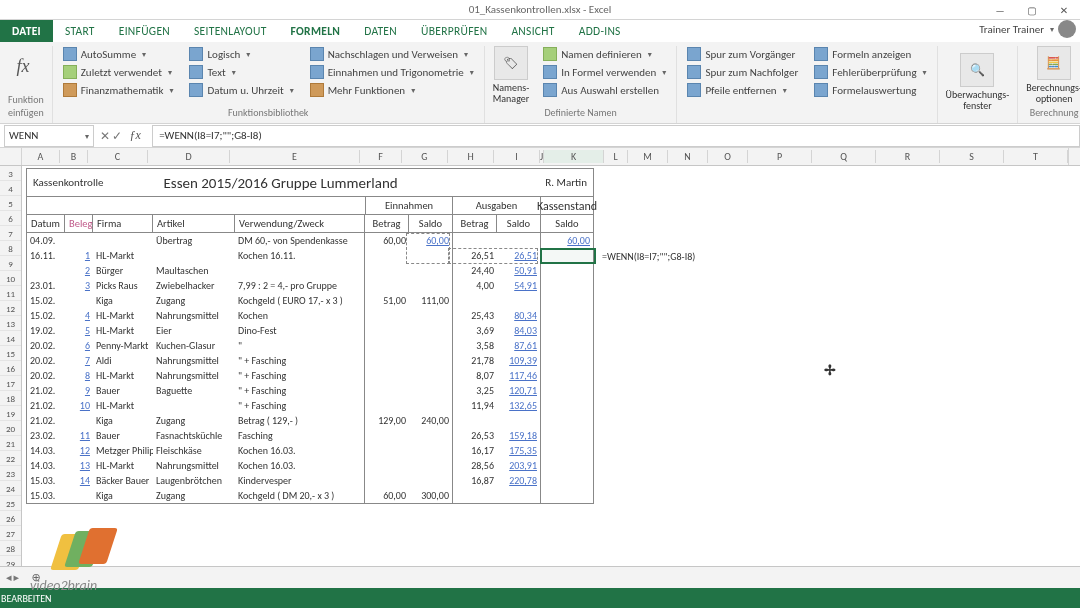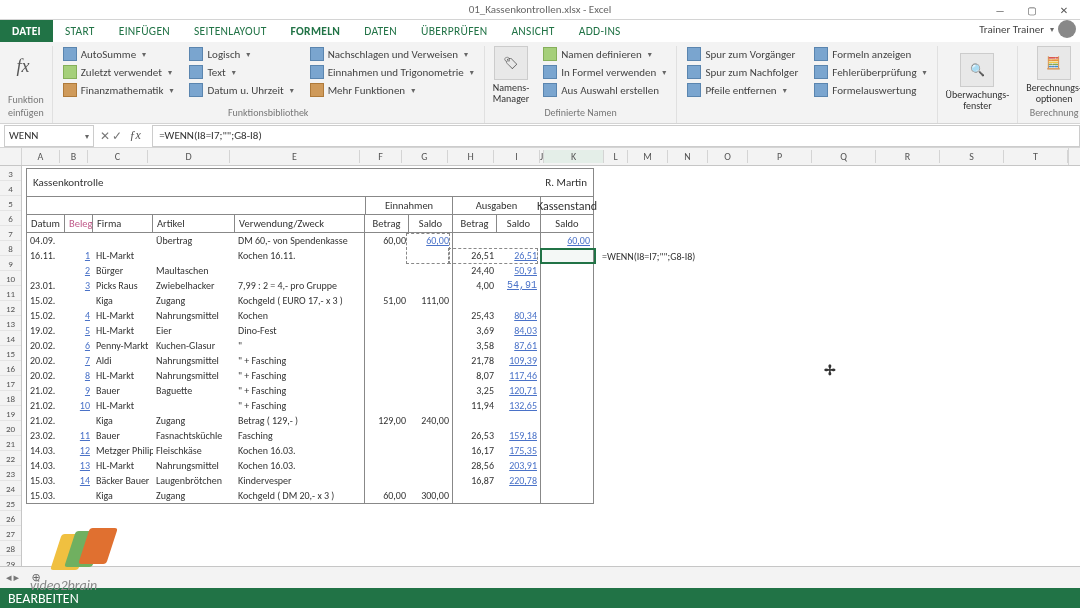--- a/index.html
+++ b/index.html
@@ -76,21 +76,21 @@
 .overflow { position: absolute; font-size: 10px; color: #333; }
 
 
 .sheettabs { position: absolute; bottom: 20px; left: 0; right: 0; height: 22px; background: #f3f3f3; display: flex; align-items: center; border-top: 1px solid #c6c6c6; font-size: 11px; }
 .sheettabs .nav { display: flex; gap: 2px; padding: 0 6px; color: #777; }
 .sheettabs .stab { padding: 3px 14px; border: 1px solid #c6c6c6; border-top: none; background: #f3f3f3; color: #444; cursor: pointer; }
 .sheettabs .stab.active { background: #fff; border-bottom: 2px solid #217346; font-weight: 600; color: #217346; }
 .sheettabs .add { width: 22px; text-align: center; color: #666; }
 
 
-.status { position: absolute; bottom: 0; left: 0; right: 0; height: 20px; background: #217346; color: #fff; font-size: 14px; display: flex; align-items: center; padding: 0 8px; }
+.status { position: absolute; bottom: 0; left: 0; right: 0; height: 20px; background: #217346; color: #fff; font-size: 10px; display: flex; align-items: center; padding: 0 1px; }
 
 
 .brand { position: absolute; left: 30px; bottom: 14px; font-size: 14px; color: #888; font-style: italic; }
 .brandicon { position: absolute; left: 56px; bottom: 30px; width: 60px; height: 50px; }
 .brandicon span { position: absolute; width: 28px; height: 36px; border-radius: 3px; transform: skewX(-18deg); }
 
 
 .cursor-plus { position: absolute; font-size: 14px; color: #333; font-weight: bold; }
 
 .colK-active { background: #e4eee8; }
@@ -343,20 +343,21 @@
       <div>27</div>
       <div>28</div>
       <div>29</div>
       <div>30</div>
       <div>31</div>
     </div>
   <div class="grid" id="grid">
     <div class="frame">
       <div class="titlecell">
         <span class="kk">Kassenkontrolle</span>
+        <span class="big">Essen   2015/2016   Gruppe Lummerland</span>
         <span class="rm">R. Martin</span>
       </div>
       <div class="gridhead">
         <div class="gh l noborder" style="width:338px"></div>
         <div class="gh" style="width:88px;border-left:1px solid #888">Einnahmen</div>
         <div class="gh" style="width:88px">Ausgaben</div>
         <div class="gh noborder" style="width:52px;font-size:12px">Kassenstand</div>
       </div>
       <div class="gridhead2" id="colhdr2">
           <div class="gh l" style="width: 38px;">Datum</div>
@@ -409,21 +410,21 @@
           </div>
           <div class="datarow">
             <div class="dc" style="width: 38px;">23.01.</div>
             <div class="dc r link" style="width: 28px;">3</div>
             <div class="dc" style="width: 60px;">Picks Raus</div>
             <div class="dc" style="width: 82px;">Zwiebelhacker</div>
             <div class="dc vline" style="width: 130px;">7,99 : 2 = 4,- pro Gruppe</div>
             <div class="dc r" style="width: 44px;"></div>
             <div class="dc r vline" style="width: 44px;"></div>
             <div class="dc r" style="width: 44px;">4,00</div>
-            <div class="dc r vline link" style="width: 44px; font-family: Liberation Mono, monospace;">54,91</div>
+            <div class="dc r vline link" style="width: 44px;">54,91</div>
             <div class="dc r" style="width: 52px;"></div>
           </div>
           <div class="datarow">
             <div class="dc" style="width: 38px;">15.02.</div>
             <div class="dc r" style="width: 28px;"></div>
             <div class="dc" style="width: 60px;">Kiga</div>
             <div class="dc" style="width: 82px;">Zugang</div>
             <div class="dc vline" style="width: 130px;">Kochgeld ( EURO 17,- x 3 )</div>
             <div class="dc r" style="width: 44px;">51,00</div>
             <div class="dc r vline" style="width: 44px;">111,00</div>

